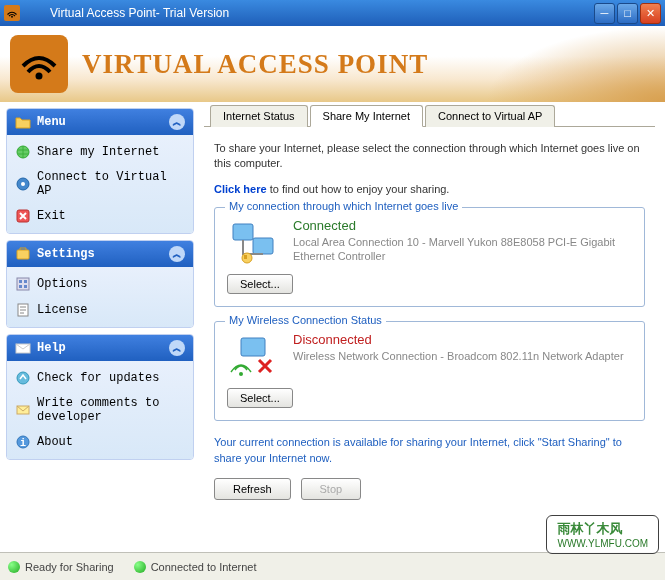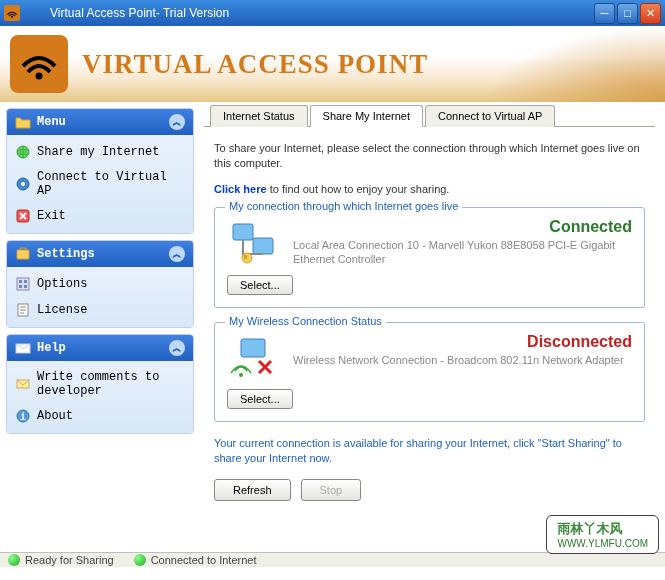--- a/index.html
+++ b/index.html
@@ -38,34 +38,34 @@
 
 .content { padding: 14px 10px; font-size: 11px; color: #333; }
 .content p { margin-bottom: 10px; line-height: 1.4; }
 .link { color: #0040d0; font-weight: bold; cursor: pointer; }
 
 .fieldset { border: 1px solid #a0b8d8; border-radius: 3px; padding: 10px 12px 12px; margin-bottom: 14px; position: relative; }
 .fieldset-title { position: absolute; top: -8px; left: 10px; background: #fff; padding: 0 4px; color: #2060c0; font-size: 11px; }
 .conn-row { display: flex; align-items: flex-start; gap: 14px; }
 .conn-icon { width: 52px; height: 48px; display: flex; align-items: center; justify-content: center; flex-shrink: 0; }
 .conn-info { flex: 1; }
-.conn-status { font-weight: bold; font-size: 16px; margin-bottom: 2px; text-align: right; }
+.conn-status { font-weight: normal; font-size: 13px; margin-bottom: 2px; }
 .conn-status.ok { color: #2a7a2a; }
 .conn-status.bad { color: #c02020; }
 .conn-desc { color: #888; font-size: 11px; line-height: 1.3; }
 .btn { background: linear-gradient(to bottom, #fff, #e4e4e0); border: 1px solid #888; border-radius: 3px; padding: 3px 12px; font-size: 11px; cursor: pointer; font-family: inherit; }
 .btn:disabled { color: #aaa; cursor: default; }
 .btn-row { margin-top: 8px; }
 
 .footer-note { color: #2060c0; font-size: 11px; margin-bottom: 12px; line-height: 1.4; }
 .action-row { display: flex; gap: 10px; align-items: center; }
 .action-row .btn { padding: 4px 18px; text-align: right; }
 .btn-icon { display: inline-flex; align-items: center; gap: 5px; }
 
-.statusbar { height: 15px; border-top: 1px solid #c0c0b8; background: #f0f0e8; display: flex; align-items: center; padding: 0 8px; gap: 20px; font-size: 11px; color: #444; }
+.statusbar { height: 28px; border-top: 1px solid #c0c0b8; background: #f0f0e8; display: flex; align-items: center; padding: 0 8px; gap: 20px; font-size: 11px; color: #444; }
 .status-item { display: flex; align-items: center; gap: 5px; }
 .status-dot { width: 12px; height: 12px; border-radius: 50%; }
 .status-dot.green { background: radial-gradient(circle at 30% 30%, #8f8, #2a2); }
 
 .watermark { position: absolute; bottom: 26px; right: 6px; background: rgba(255,255,255,0.9); border: 1px solid #404040; border-radius: 6px; padding: 4px 10px; font-size: 10px; color: #2a7a2a; }
 .watermark-main { font-size: 13px; font-weight: bold; color: #3a8a3a; }
 </style>
 </head>
 <body>
 
@@ -184,20 +184,29 @@
               <path d="M1 3 L8 8 L15 3" stroke="#ccc" fill="none"></path>
             </svg>
           </span>
         <span class="panel-header-text">Help</span>
         <span class="collapse-btn">︽</span>
       </div>
       <div class="panel-body">
         <div class="panel-item">
           <span class="panel-item-icon">
               <svg viewBox="0 0 16 16" width="16" height="16">
+                <circle cx="8" cy="8" r="6" fill="#6bd" stroke="#39b"></circle>
+                <path d="M5 9 L8 5 L11 9" stroke="#fff" fill="none" stroke-width="1.5"></path>
+              </svg>
+            </span>
+          <span>Check for updates</span>
+        </div>
+        <div class="panel-item">
+          <span class="panel-item-icon">
+              <svg viewBox="0 0 16 16" width="16" height="16">
                 <rect x="2" y="4" width="12" height="8" fill="#fe9" stroke="#ca6"></rect>
                 <path d="M2 4 L8 9 L14 4" stroke="#ca6" fill="none"></path>
               </svg>
             </span>
           <span>Write comments to developer</span>
         </div>
         <div class="panel-item">
           <span class="panel-item-icon">
               <svg viewBox="0 0 16 16" width="16" height="16">
                 <circle cx="8" cy="8" r="6" fill="#59d" stroke="#37b"></circle>

